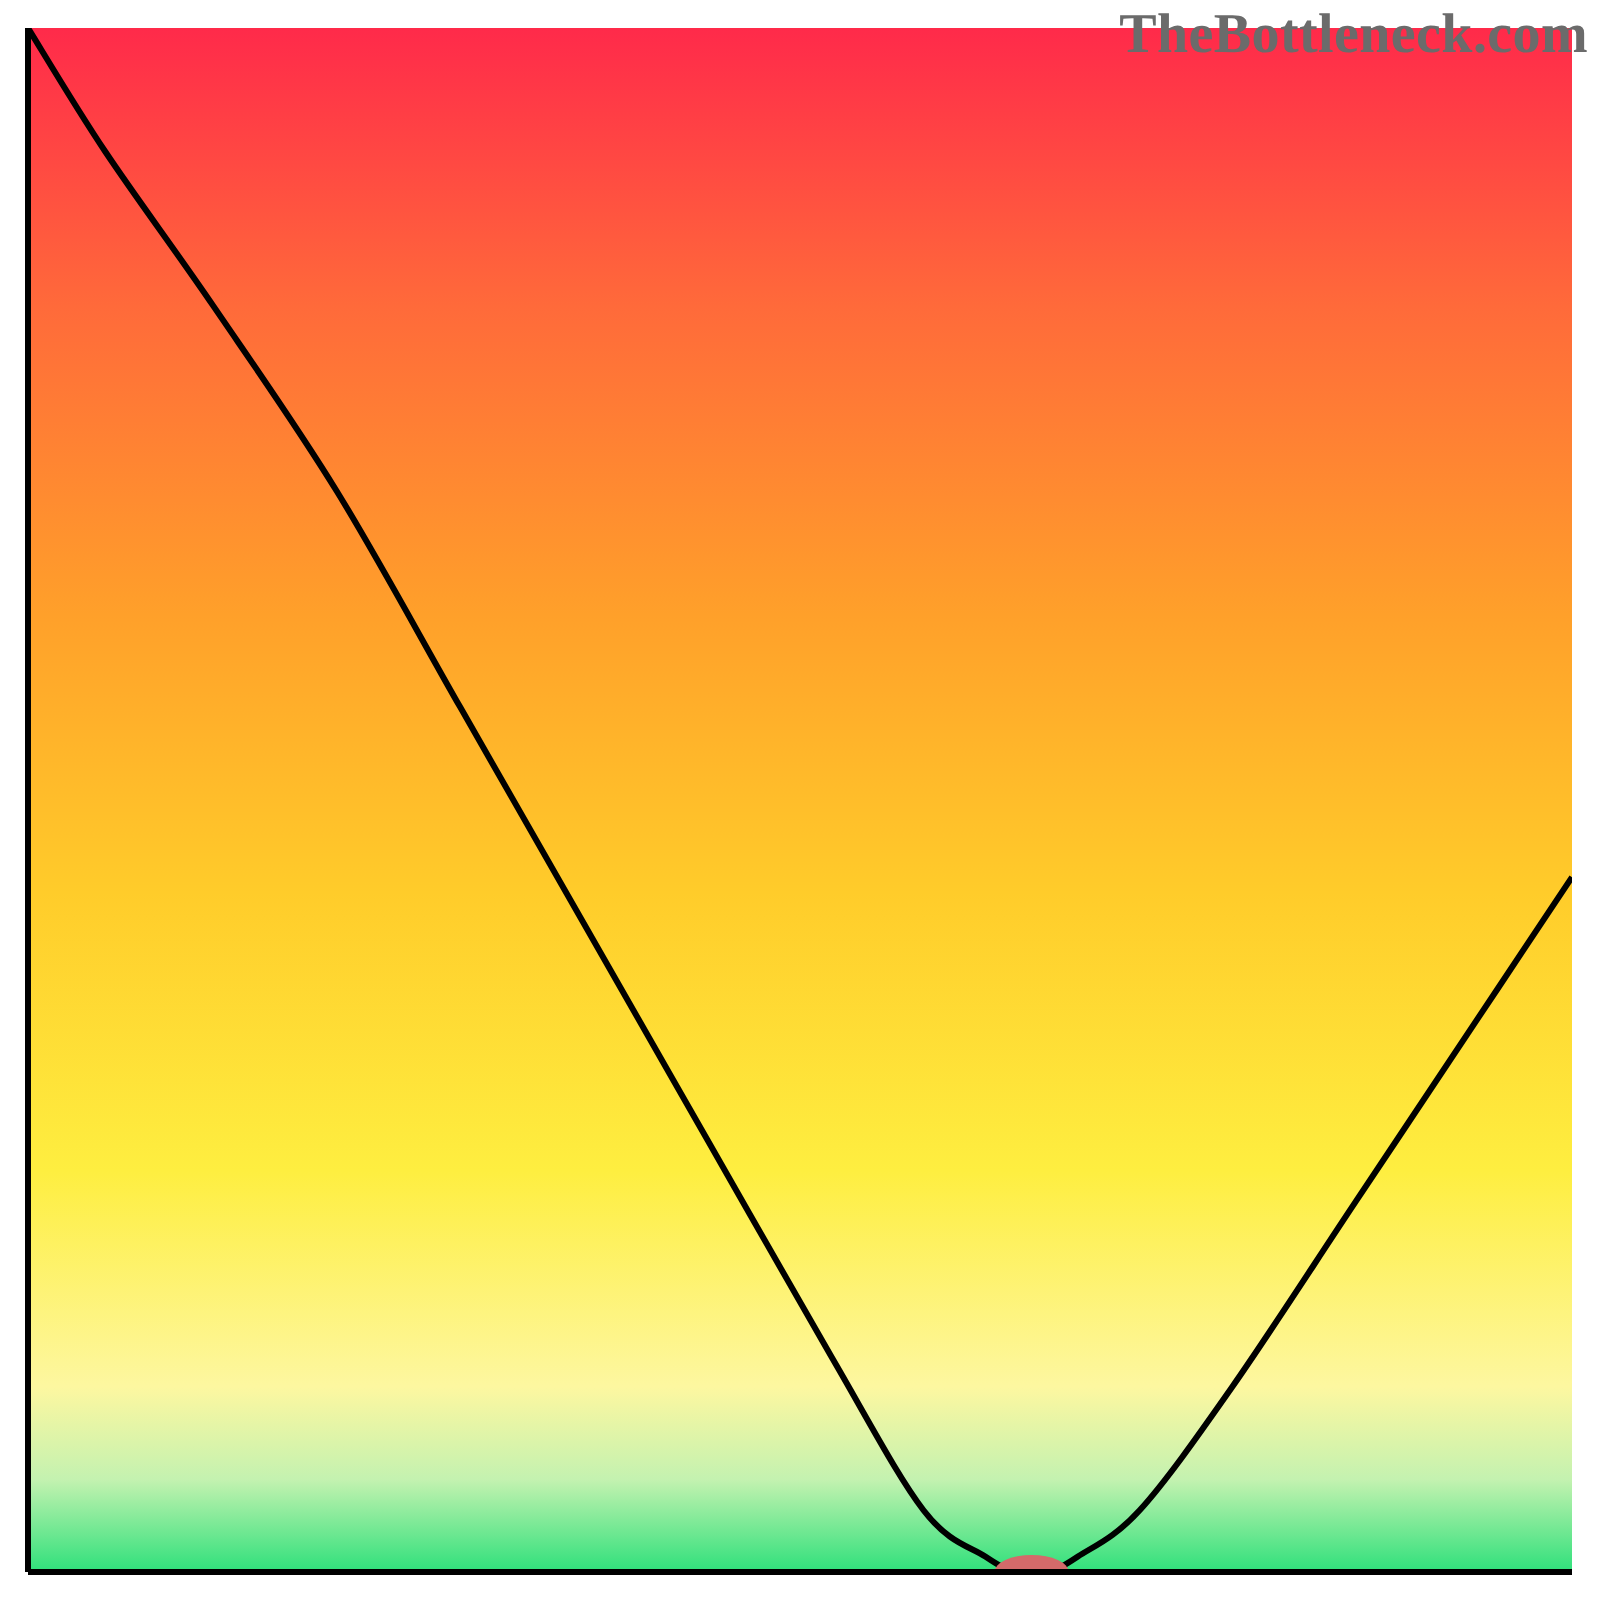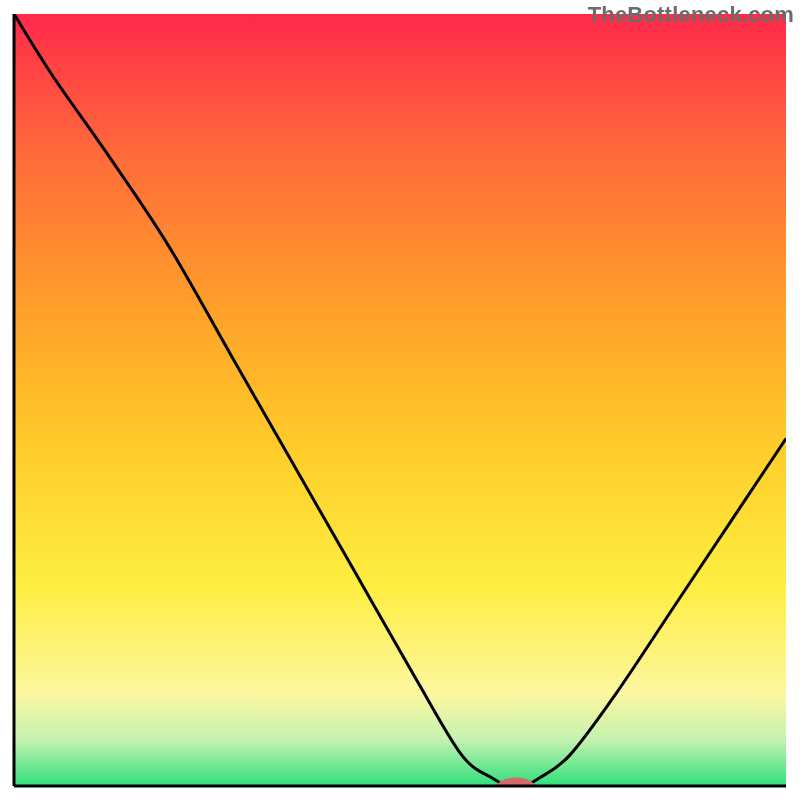--- a/index.html
+++ b/index.html
@@ -17,22 +17,22 @@
   }
   svg.chart {
     display: block;
     width: 800px;
     height: 800px;
   }
   .watermark {
     position: absolute;
     top: 2px;
     right: 6px;
-    font-family: Liberation Sans, sans-serif;
-    font-size: 22px;
+    font-family: Liberation Serif, serif;
+    font-size: 28px;
     font-weight: 600;
     color: #6b6b6b;
     letter-spacing: 0.2px;
     text-align: center;
   }
 </style>
 </head>
 <body>
 
 <div class="chart-container">

